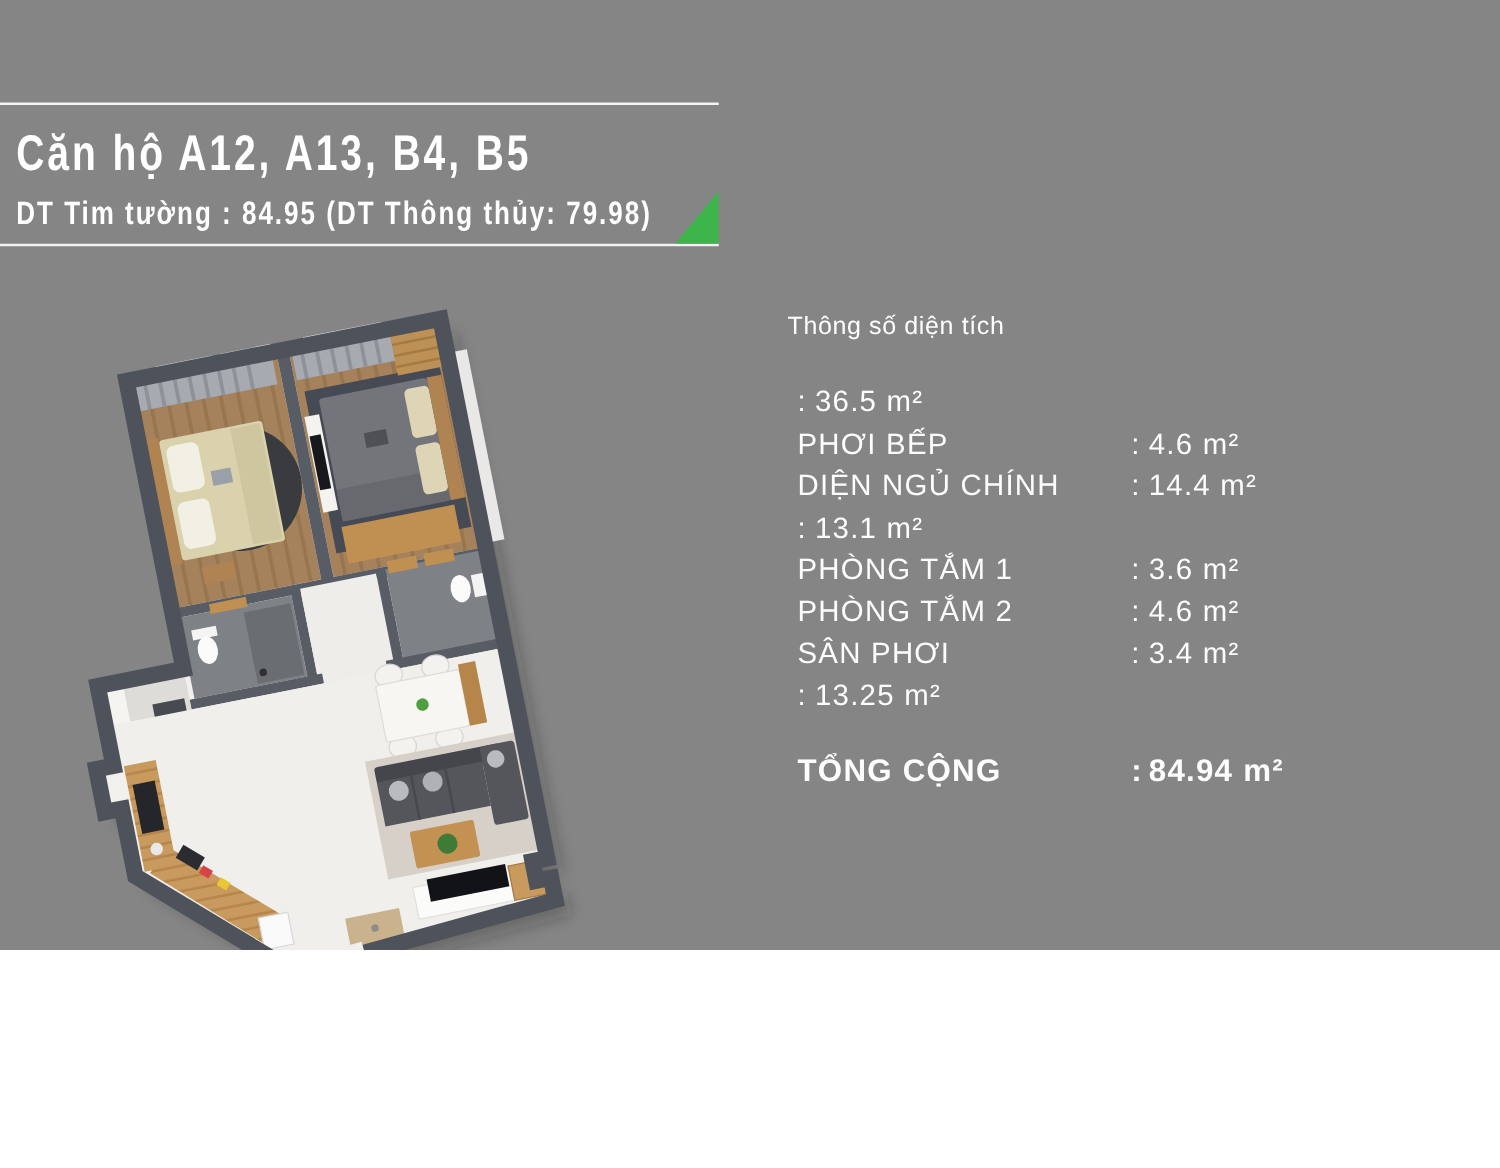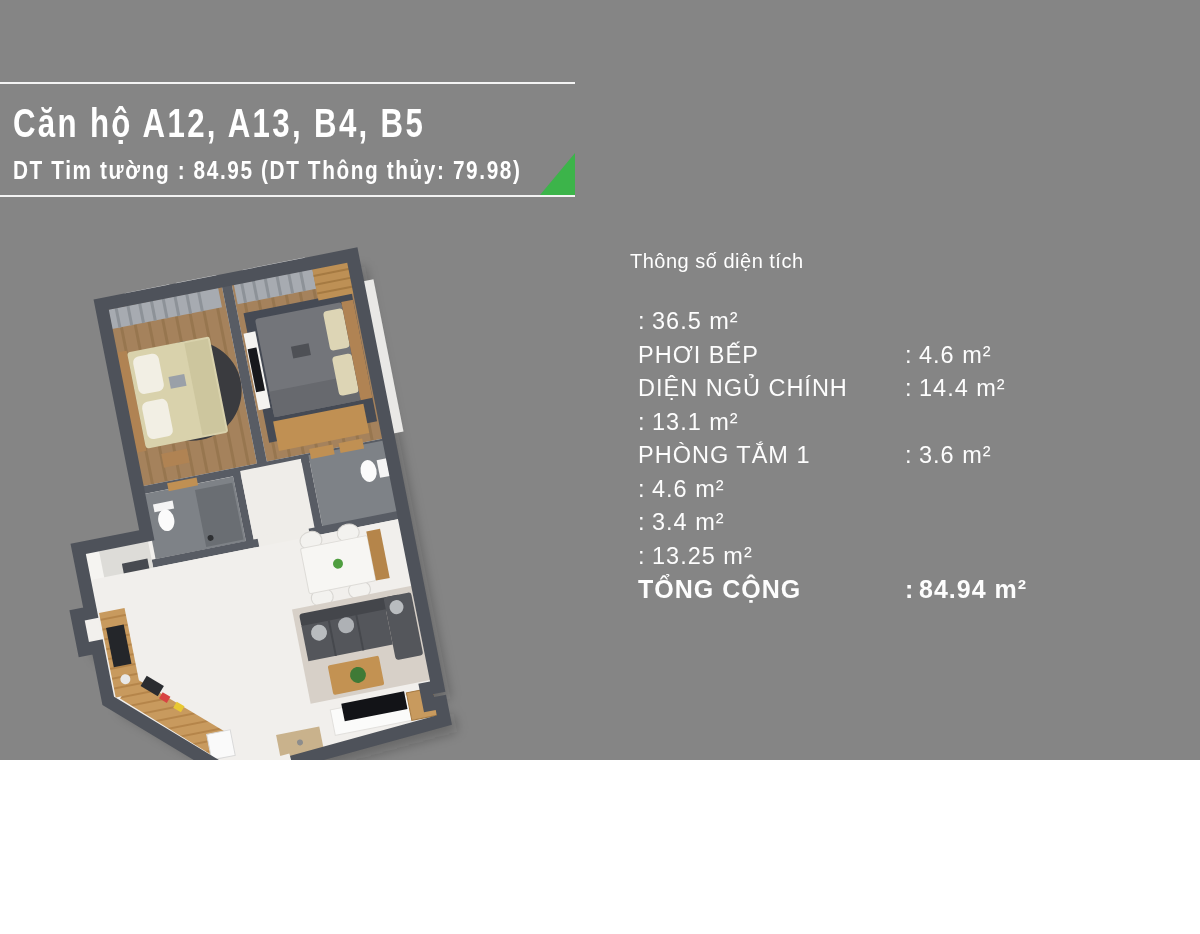--- a/index.html
+++ b/index.html
@@ -25,21 +25,21 @@
 
   
   .panel-heading{
     position:absolute;left:630px;top:250px;color:#ffffff;font-weight:normal;
     font-size:20px;letter-spacing:.5px;white-space:nowrap;
   }
   .area-table{position:absolute;left:638px;top:305px;color:#fdfdfd;}
   .area-row{display:flex;height:33.5px;line-height:33.5px;font-size:23.5px;letter-spacing:1px;white-space:nowrap;}
   .area-row .lbl{width:267px;}
   .area-row .sep{width:14px;}
-  .area-row.total{font-weight:bold;font-size:25px;}
+  .area-row.total{font-weight:bold;font-size:25px;margin-top:28px;}
 
   
   .footer-bar{position:absolute;left:0;top:884px;width:1200px;height:9px;background:var(--accent,#3cb44a);}
 
   
   .plan{position:absolute;left:0;top:0;width:1200px;height:934px;pointer-events:none;}
 </style>
 </head>
 <body>
 
@@ -224,24 +224,26 @@
     <div class="area-row">
         <span class="sep">:</span>
         <span class="val">13.1 m²</span>
     </div>
     <div class="area-row">
       <span class="lbl">PHÒNG TẮM 1</span>
         <span class="sep">:</span>
         <span class="val">3.6 m²</span>
     </div>
     <div class="area-row">
+      <span class="lbl">PHÒNG TẮM 2</span>
         <span class="sep">:</span>
         <span class="val">4.6 m²</span>
     </div>
     <div class="area-row">
+      <span class="lbl">SÂN PHƠI</span>
         <span class="sep">:</span>
         <span class="val">3.4 m²</span>
     </div>
     <div class="area-row">
         <span class="sep">:</span>
         <span class="val">13.25 m²</span>
     </div>
     <div class="area-row total">
       <span class="lbl">TỔNG CỘNG</span>
         <span class="sep">:</span>

